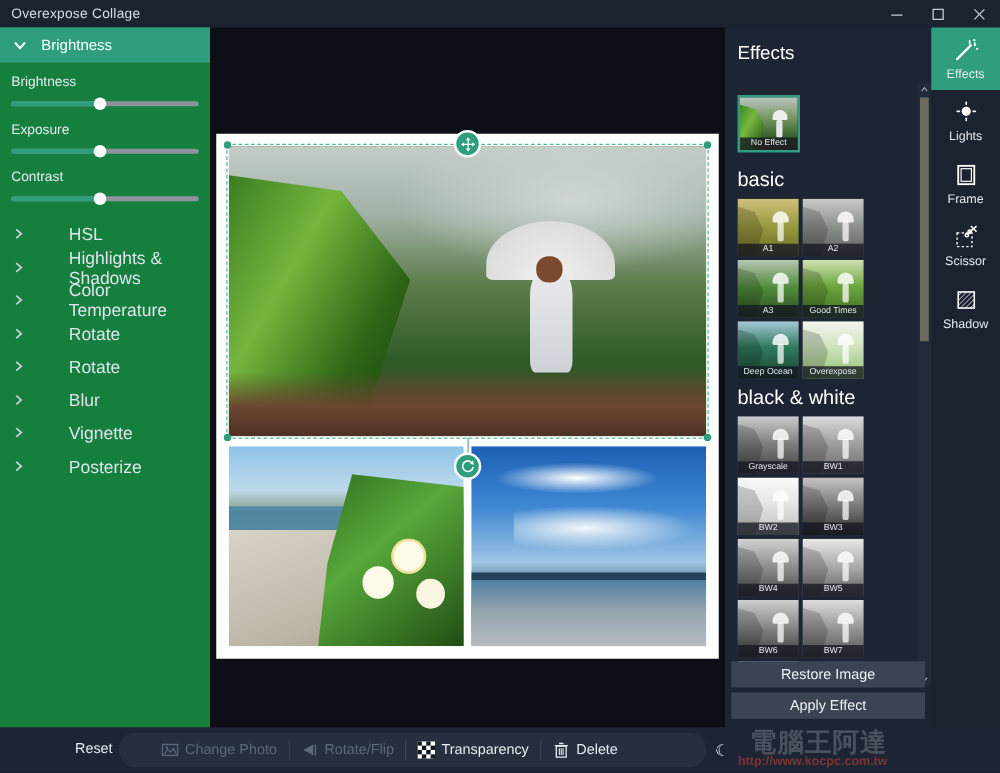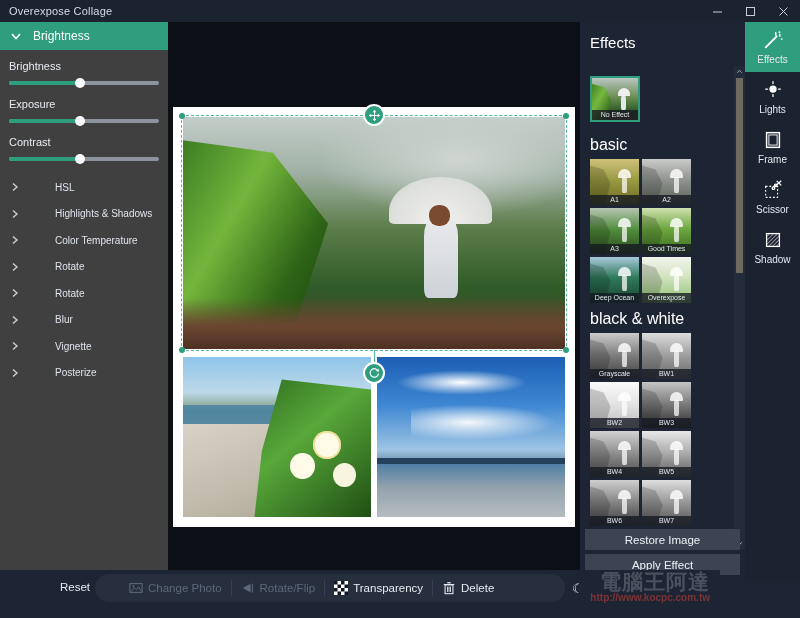--- a/index.html
+++ b/index.html
@@ -34,21 +34,21 @@
     width: 33px; height: 22px;
     display: flex; align-items: center; justify-content: center;
     color: #c8cedb;
   }
   .win-btn svg { display: block; }
 
   
   .left-panel {
     position: absolute; left: 0; top: 22px;
     width: 168px; height: 560px;
-    background: #404040;
+    background: #15803d;
   }
   .section-header {
     height: 28px; background: #2e9e7e;
     display: flex; align-items: center; gap: 10px;
     padding-left: 9px;
   }
   .section-header .label { font-size: 12px; color: #ffffff; }
   .chev { width: 14px; height: 14px; flex: 0 0 14px; }
 
   .slider-group { padding: 10px 9px 0 9px; }
@@ -66,21 +66,21 @@
     position: absolute; top: -3px;
     width: 10px; height: 10px; border-radius: 50%;
     background: #ffffff; margin-left: -5px;
   }
 
   .menu-list { margin-top: 6px; }
   .menu-item {
     height: 26.5px; display: flex; align-items: center;
     gap: 10px; padding-left: 9px;
   }
-  .menu-item .label { font-size: 10px; color: #dfe4ec; padding-left: 24px; }
+  .menu-item .label { font-size: 14px; color: #dfe4ec; padding-left: 24px; }
   .chev-r { width: 12px; height: 12px; flex: 0 0 12px; }
 
   
   .canvas-area {
     position: absolute; left: 168px; top: 22px;
     width: 412px; height: 560px;
     background: #0c0f16;
   }
   .collage {
     position: absolute; left: 5px; top: 85px;
@@ -203,21 +203,21 @@
     display: flex; flex-direction: column;
     align-items: center; justify-content: center; gap: 3px;
     color: #e4e8ef;
   }
   .rail-item.active { background: #2e9e7e; }
   .rail-item .rlabel { font-size: 10px; }
   .rail-icon { width: 22px; height: 22px; }
 
   
   .bottom-bar {
-    position: absolute; left: 0; bottom: 12px;
+    position: absolute; left: 0; bottom: 0;
     width: 720px; height: 36px;
     background: #1d2433;
   }
   .toolbar-pill {
     position: absolute; left: 95px; top: 4px;
     width: 470px; height: 28px;
     background: #272f3e; border-radius: 14px;
   }
   .reset-btn {
     position: absolute; left: 60px; top: 11px;

